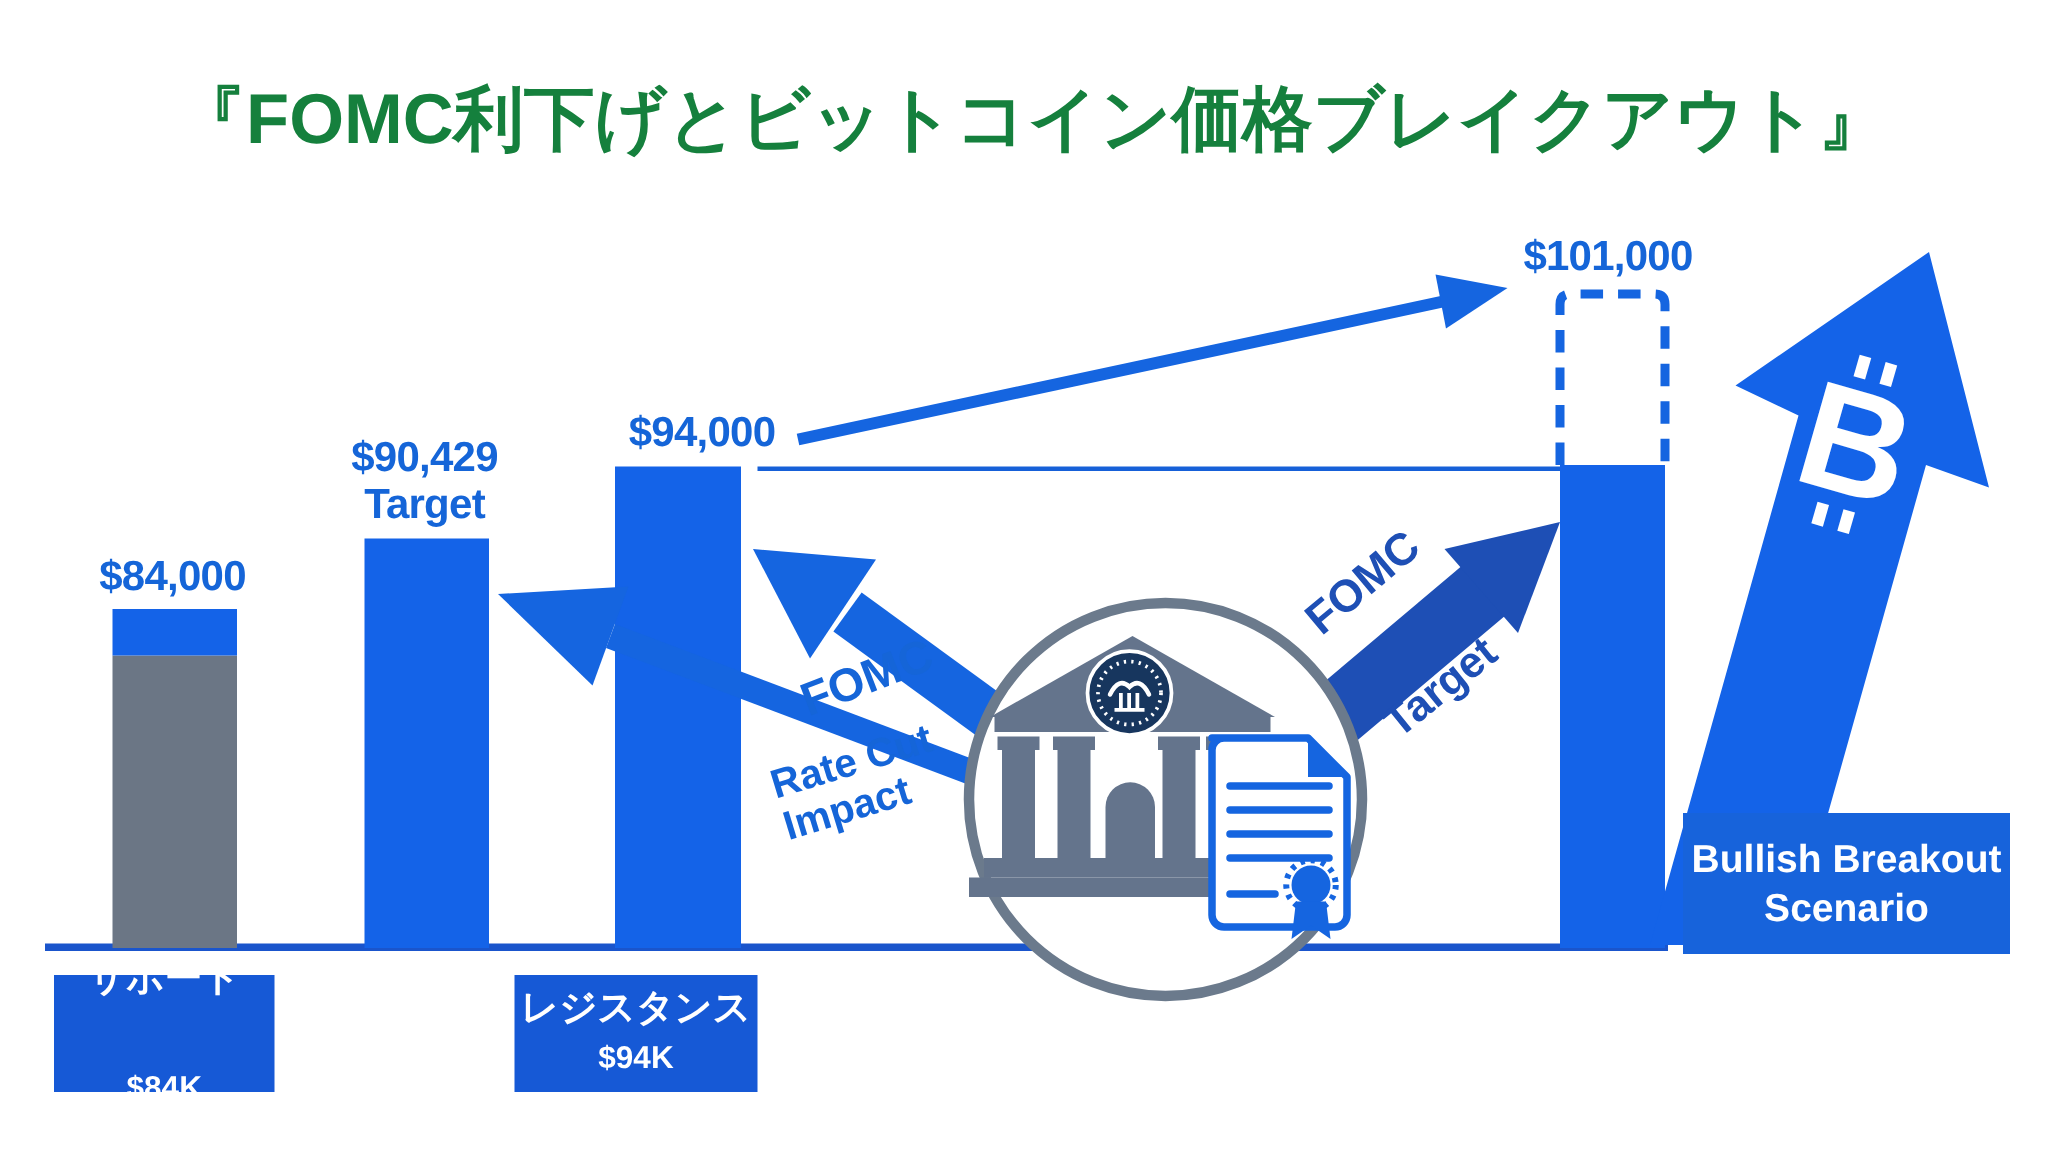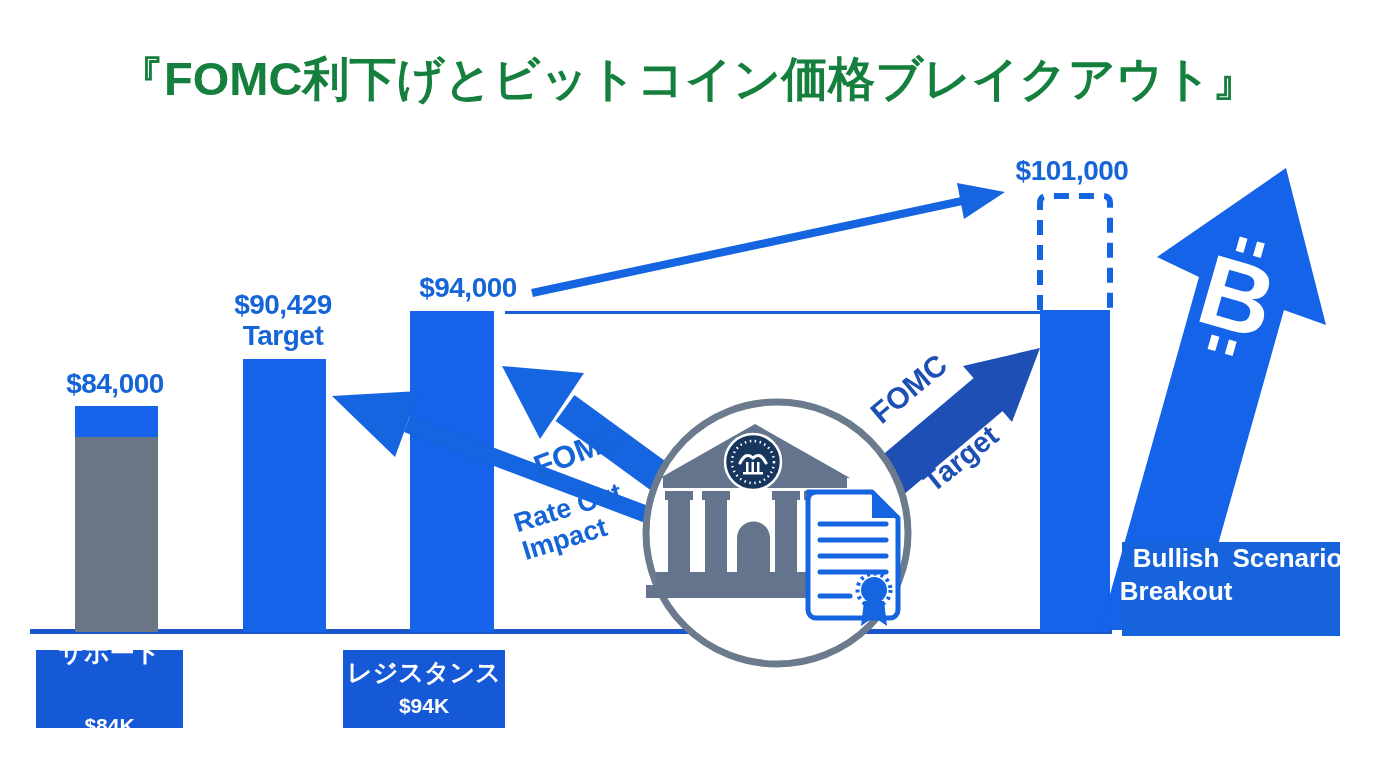--- a/index.html
+++ b/index.html
@@ -47,21 +47,21 @@
   }
   .foot-box .l1{font-size:25px;}
   .foot-box .l2{font-size:21px;}
   .box-support{left:36px;top:650px;width:147px;height:78px;gap:40px;}
   .box-resistance{left:343px;top:650px;width:162px;height:78px;}
   .box-target{left:1000px;top:650px;width:160px;height:80px;}
   .box-scenario{
     left:1122px;top:542px;width:218px;height:94px;
     position:absolute;background:#1763db;color:#ffffff;
     text-align:center;font-weight:800;font-size:26px;line-height:33px;
-    display:flex;flex-direction:row;justify-content:center;
+    display:flex;flex-direction:column;justify-content:center;
   }
   .btc{
     position:absolute;left:1237px;top:297px;width:96px;height:130px;
     transform:translate(-50%,-50%) rotate(16deg);
   }
   .btc-b{
     display:block;width:96px;height:130px;line-height:128px;text-align:center;
     font-size:100px;font-weight:800;color:#ffffff;
   }
   .btc .tick{position:absolute;width:8px;height:15px;background:#ffffff;}

